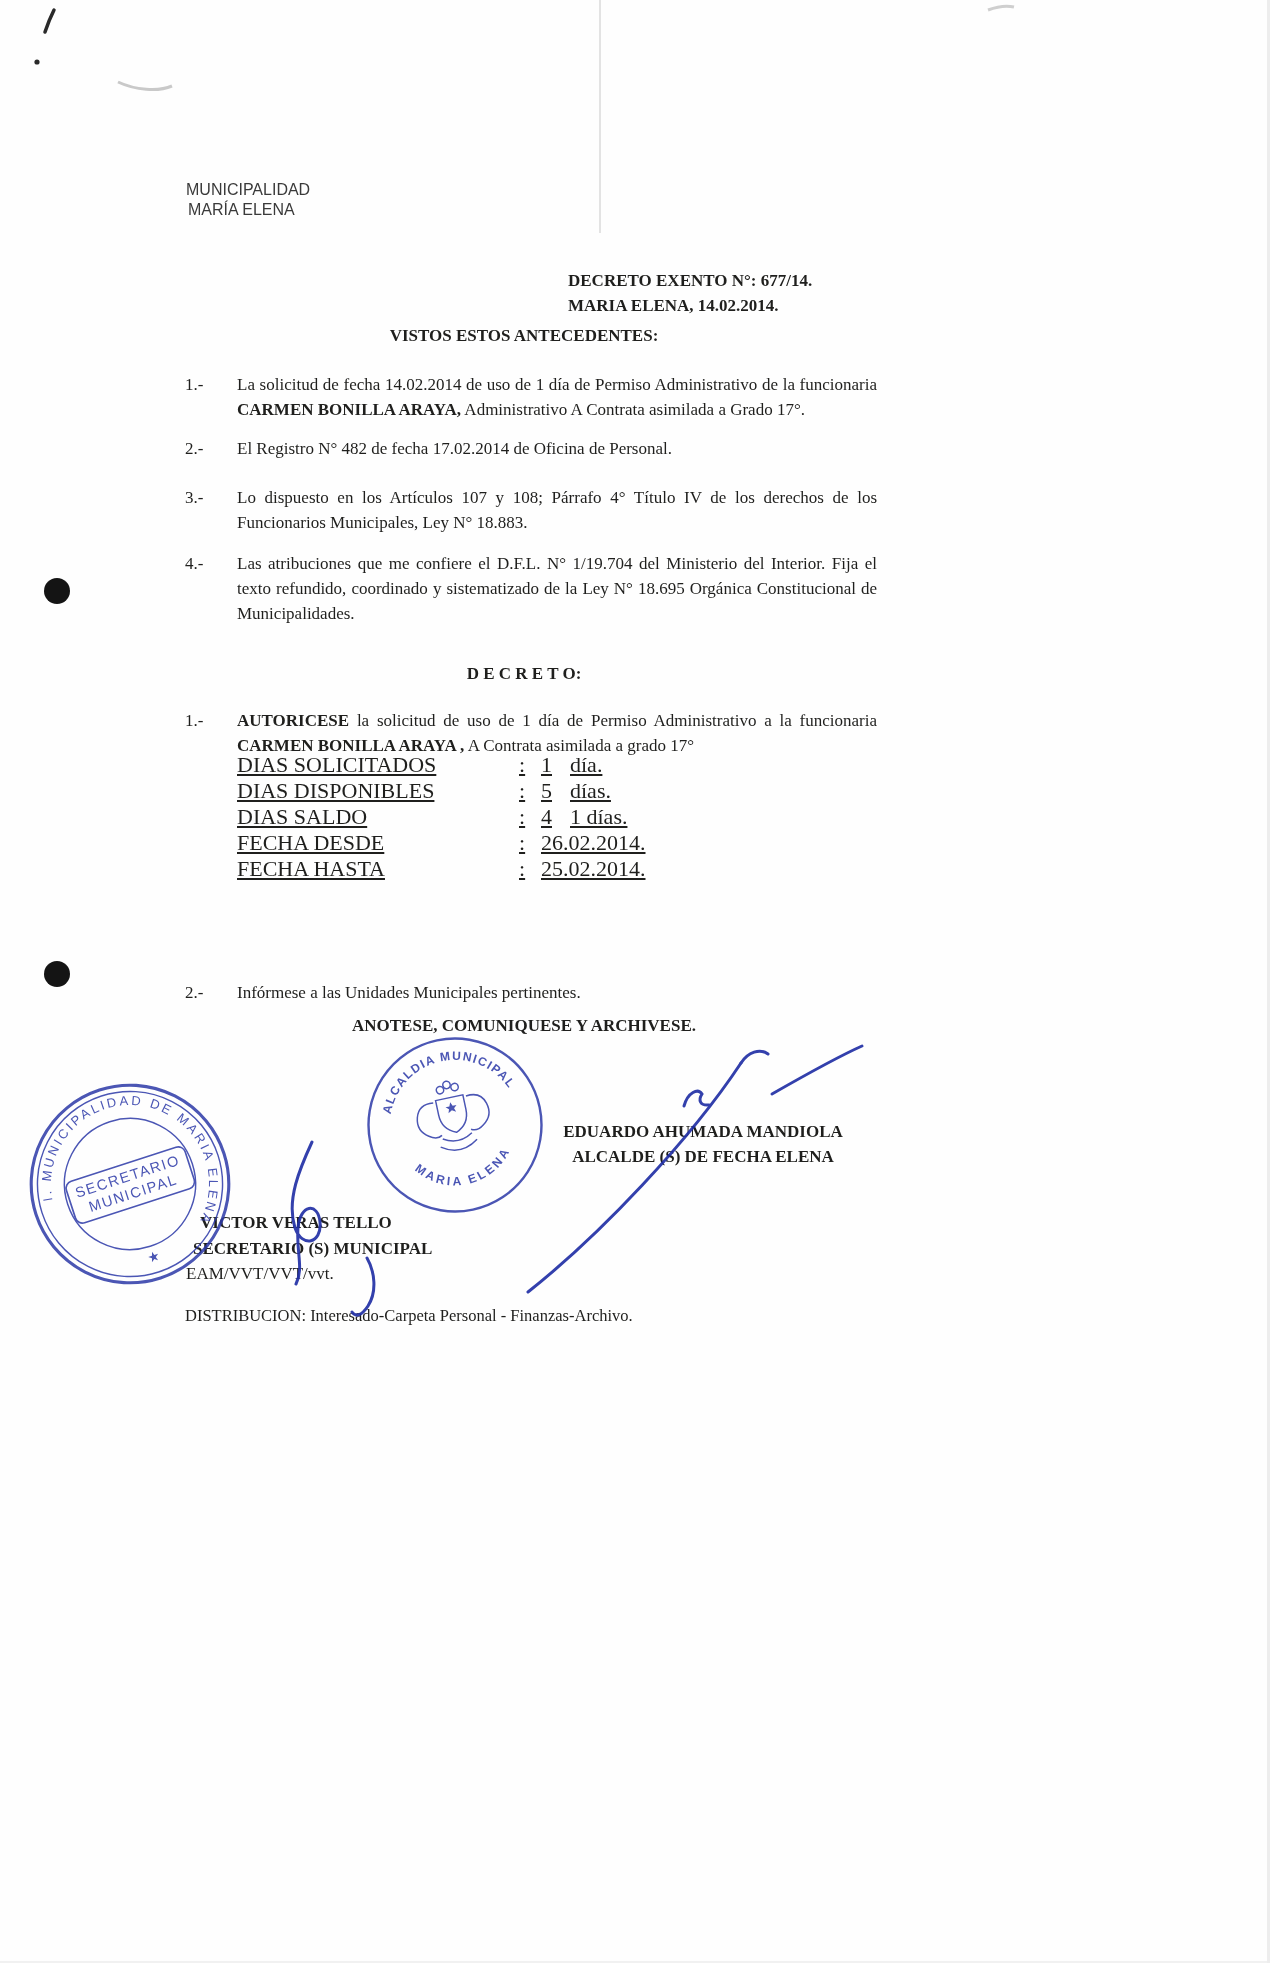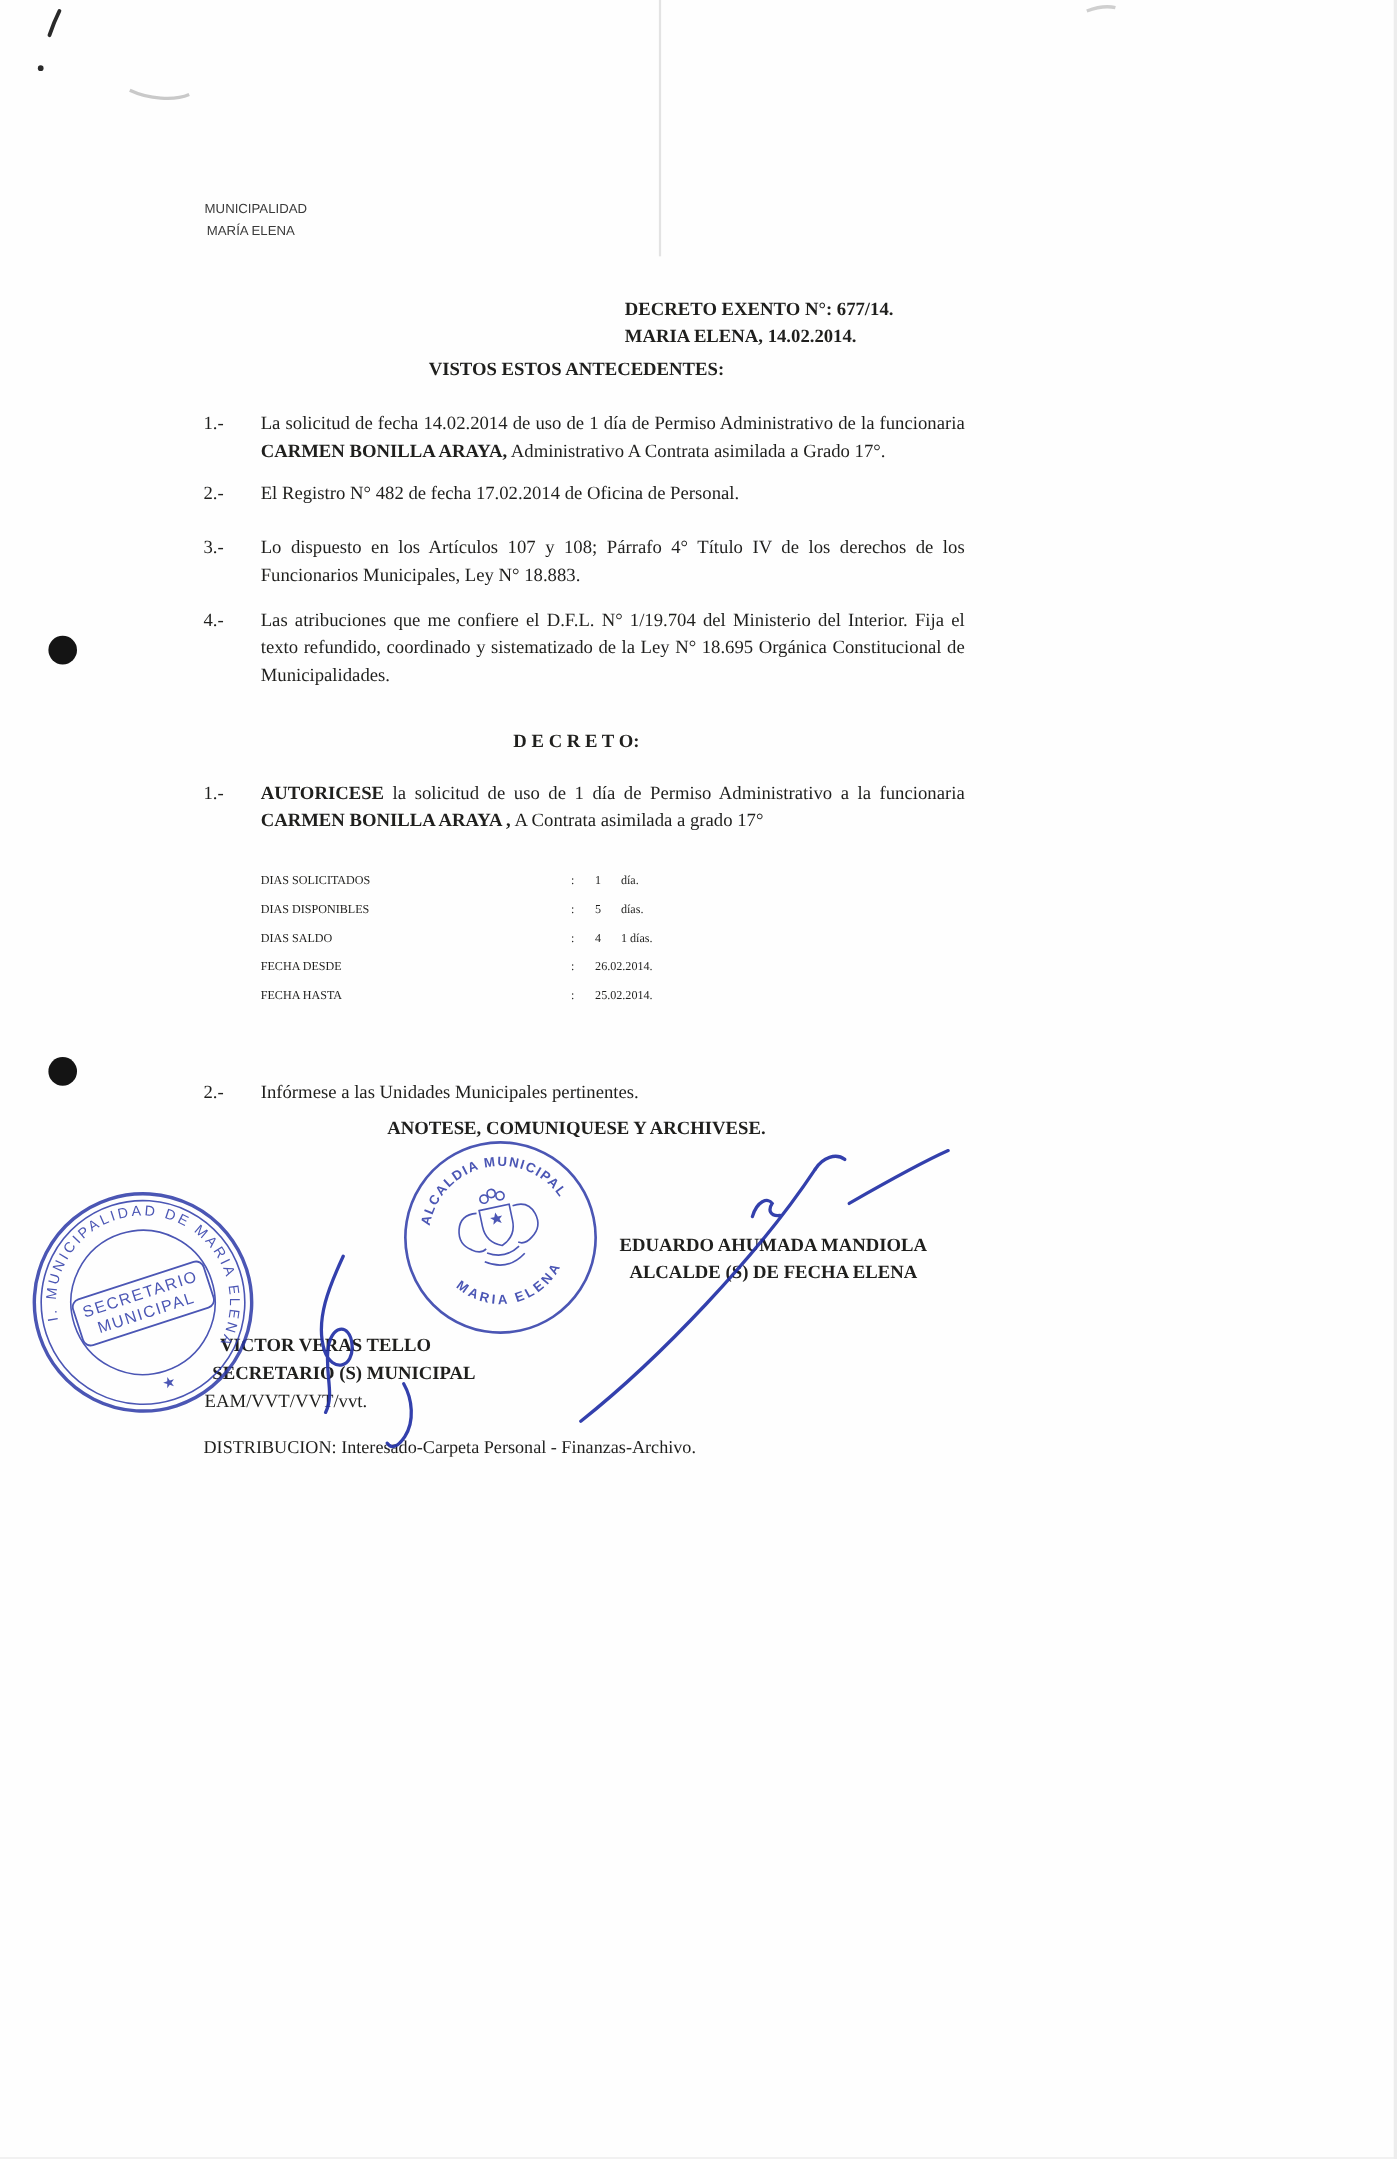--- a/index.html
+++ b/index.html
@@ -2,33 +2,33 @@
 <html><head>
 <meta charset="utf-8">
 <style>
   html,body{margin:0;padding:0;background:#e9e9e9;}
   .page{
     position:relative;width:1270px;height:1963px;margin:0 auto;
     background:#fefefe;overflow:hidden;
     font-family:"Liberation Serif",serif;color:#1f1f1d;
     box-shadow:inset -3px 0 0 #ededed, inset 0 -2px 0 #f1f1f1;
   }
-  .letterhead{position:absolute;left:186px;top:180px;font-family:"Liberation Sans",sans-serif;font-size:12px;line-height:20px;color:#3a3a3a;}
+  .letterhead{position:absolute;left:186px;top:180px;font-family:"Liberation Sans",sans-serif;font-size:16px;line-height:20px;color:#3a3a3a;}
   .letterhead .l2{padding-left:2px;}
   .header-block{position:absolute;left:568px;top:268px;font-size:17px;line-height:25px;font-weight:bold;}
   .vistos{position:absolute;left:185px;top:326px;width:678px;text-align:center;font-weight:bold;font-size:17px;}
   .list{position:absolute;left:185px;top:372px;width:692px;}
   .para{display:grid;grid-template-columns:52px 1fr;font-size:17px;line-height:25px;}
   .para .text{text-align:justify;}
   .list .para:nth-child(1){margin-bottom:14px;}
   .list .para:nth-child(2){margin-bottom:24px;}
   .list .para:nth-child(3){margin-bottom:16px;}
   .decreto-title{position:absolute;left:185px;top:664px;width:678px;text-align:center;font-weight:bold;font-size:17px;}
   .decreto1{position:absolute;left:185px;top:708px;width:692px;}
-  .days{position:absolute;left:237px;top:788px;font-size:11px;line-height:26px;}
+  .days{position:absolute;left:237px;top:752px;font-size:22px;line-height:26px;text-decoration:underline;}
   .day-row{display:grid;grid-template-columns:282px 22px auto;}
   .day-unit{margin-left:18px;}
   .decreto2{position:absolute;left:185px;top:980px;width:692px;}
   .closing{position:absolute;left:185px;top:1016px;width:678px;text-align:center;font-weight:bold;font-size:17px;}
   .mayor-block{position:absolute;left:538px;top:1119px;width:330px;text-align:center;font-weight:bold;font-size:17px;line-height:25px;}
   .secretary-block{position:absolute;left:193px;top:1210px;font-weight:bold;font-size:17px;line-height:26px;}
   .secretary-block .name{padding-left:7px;}
   .initials{position:absolute;left:186px;top:1264px;font-size:17px;}
   .distribution{position:absolute;left:185px;top:1306px;font-size:16.5px;}
   .stamp{position:absolute;opacity:.85;}

